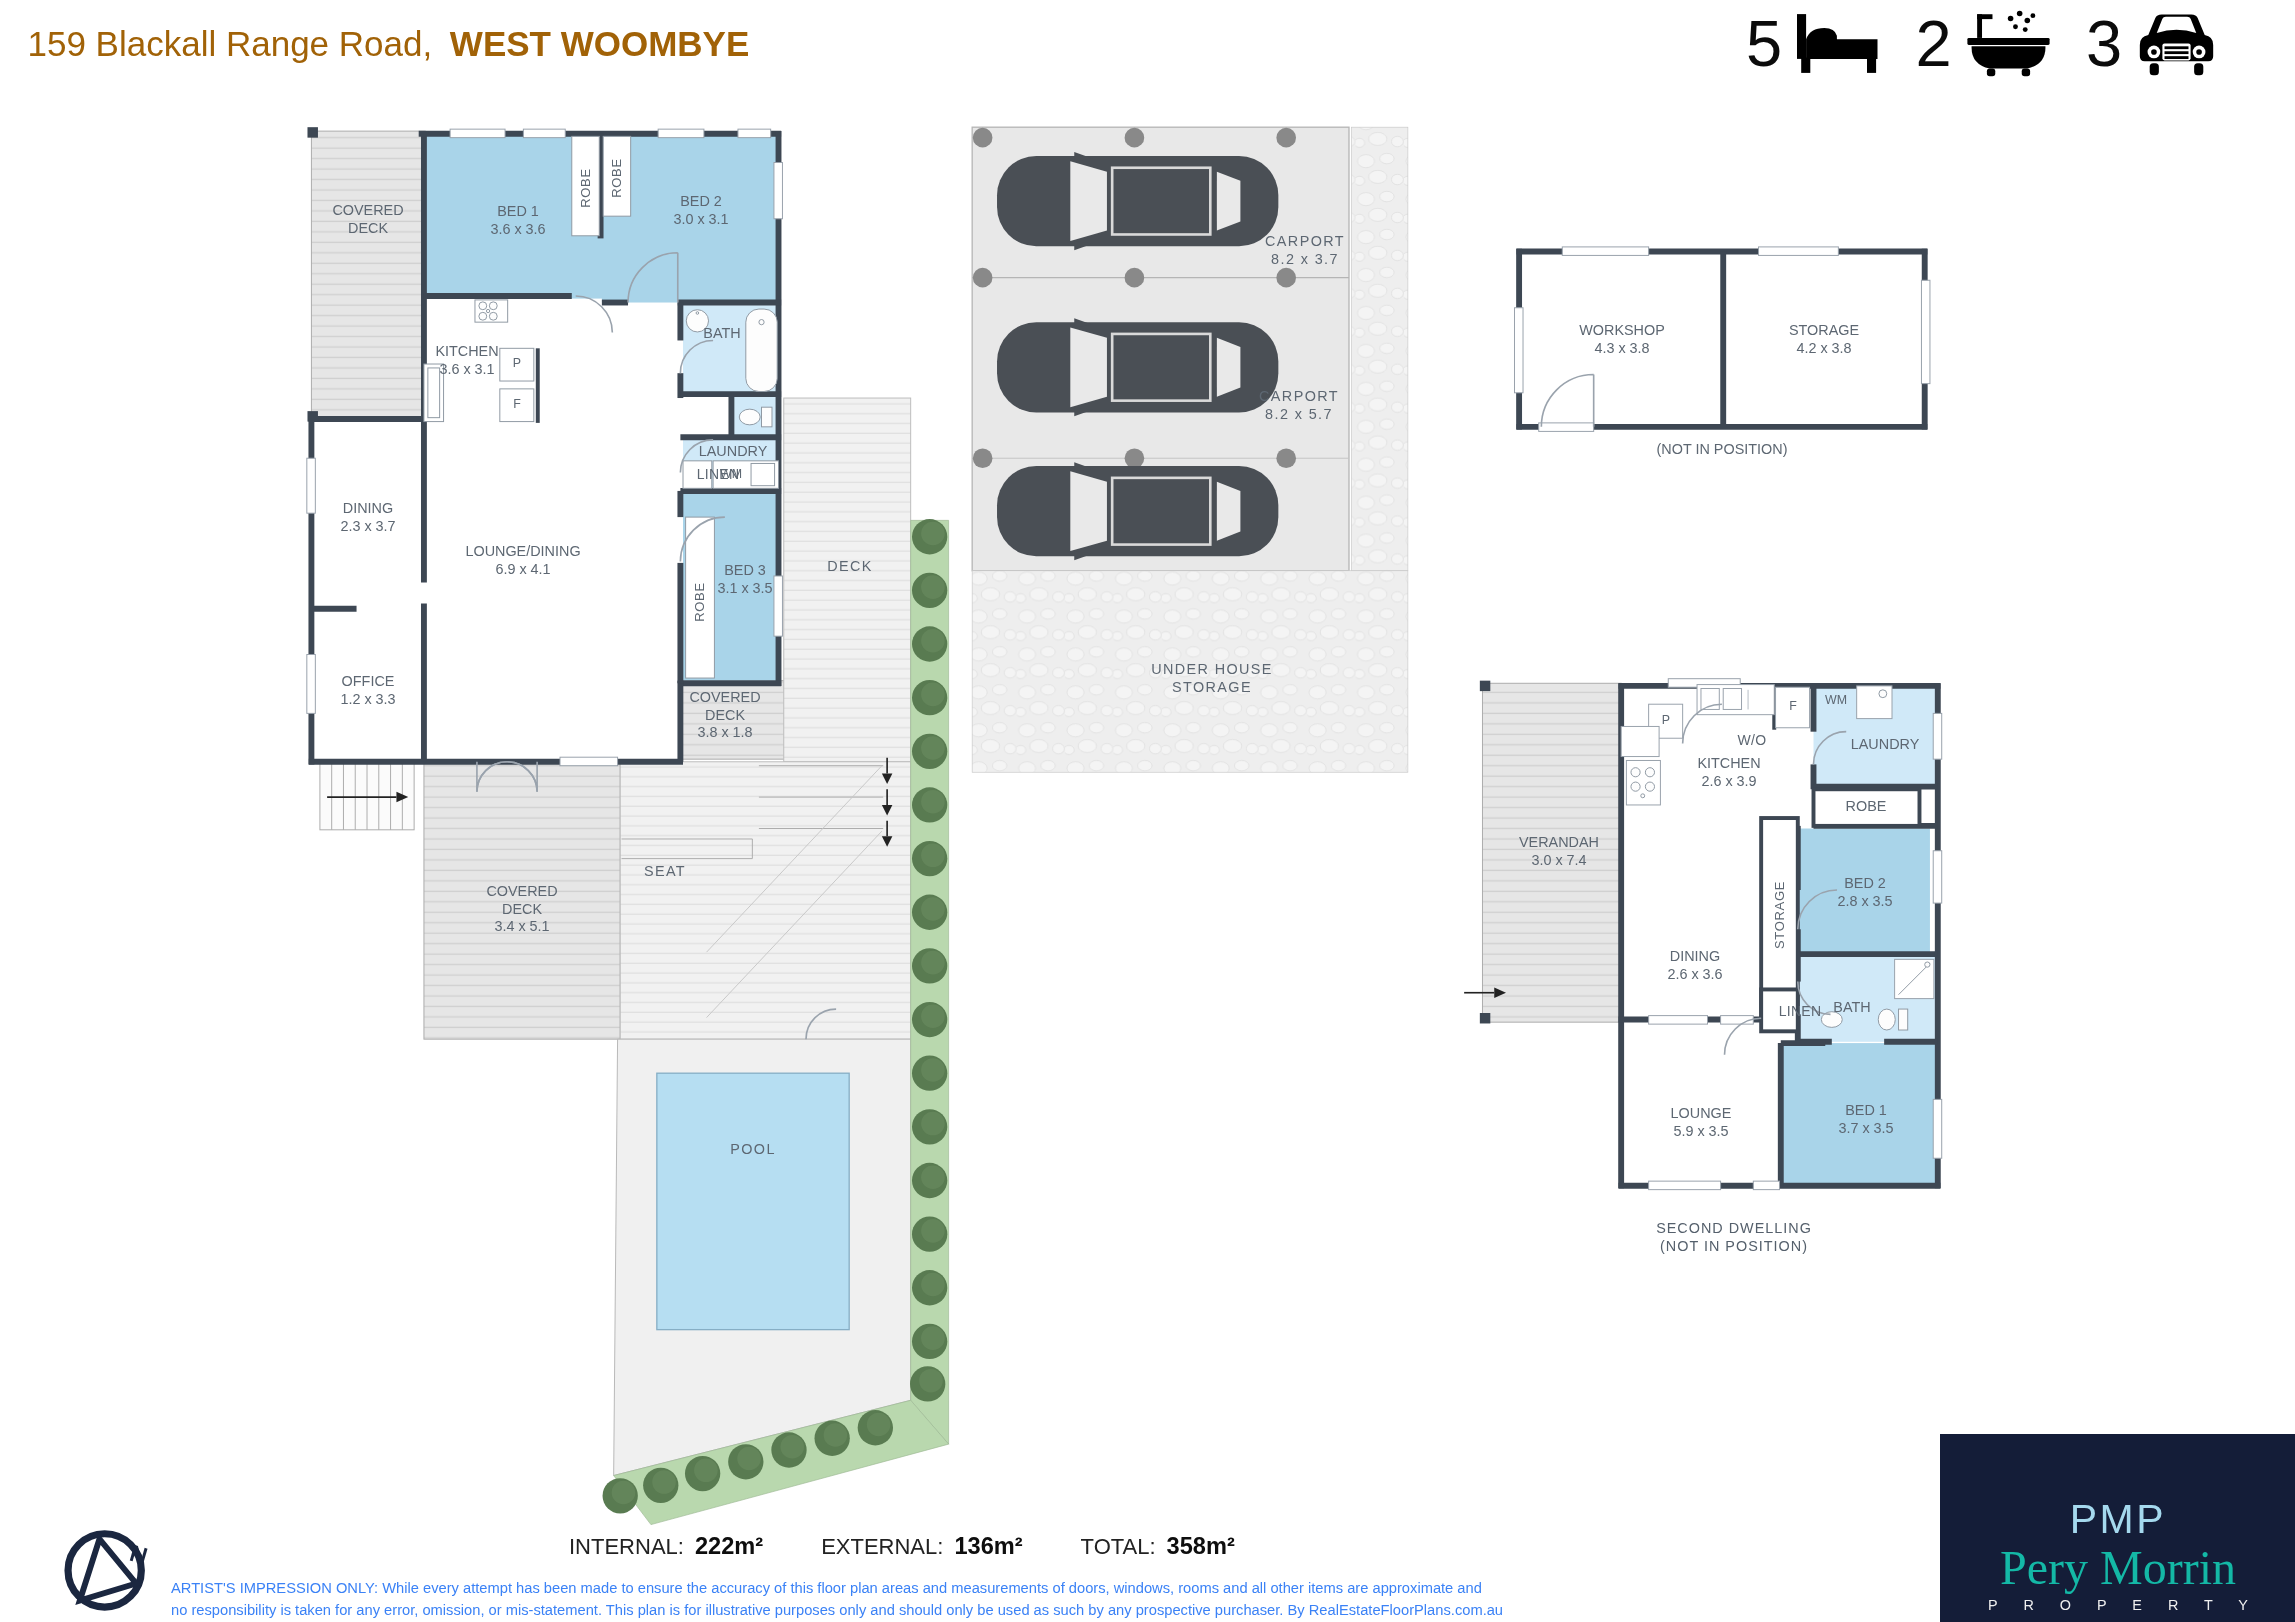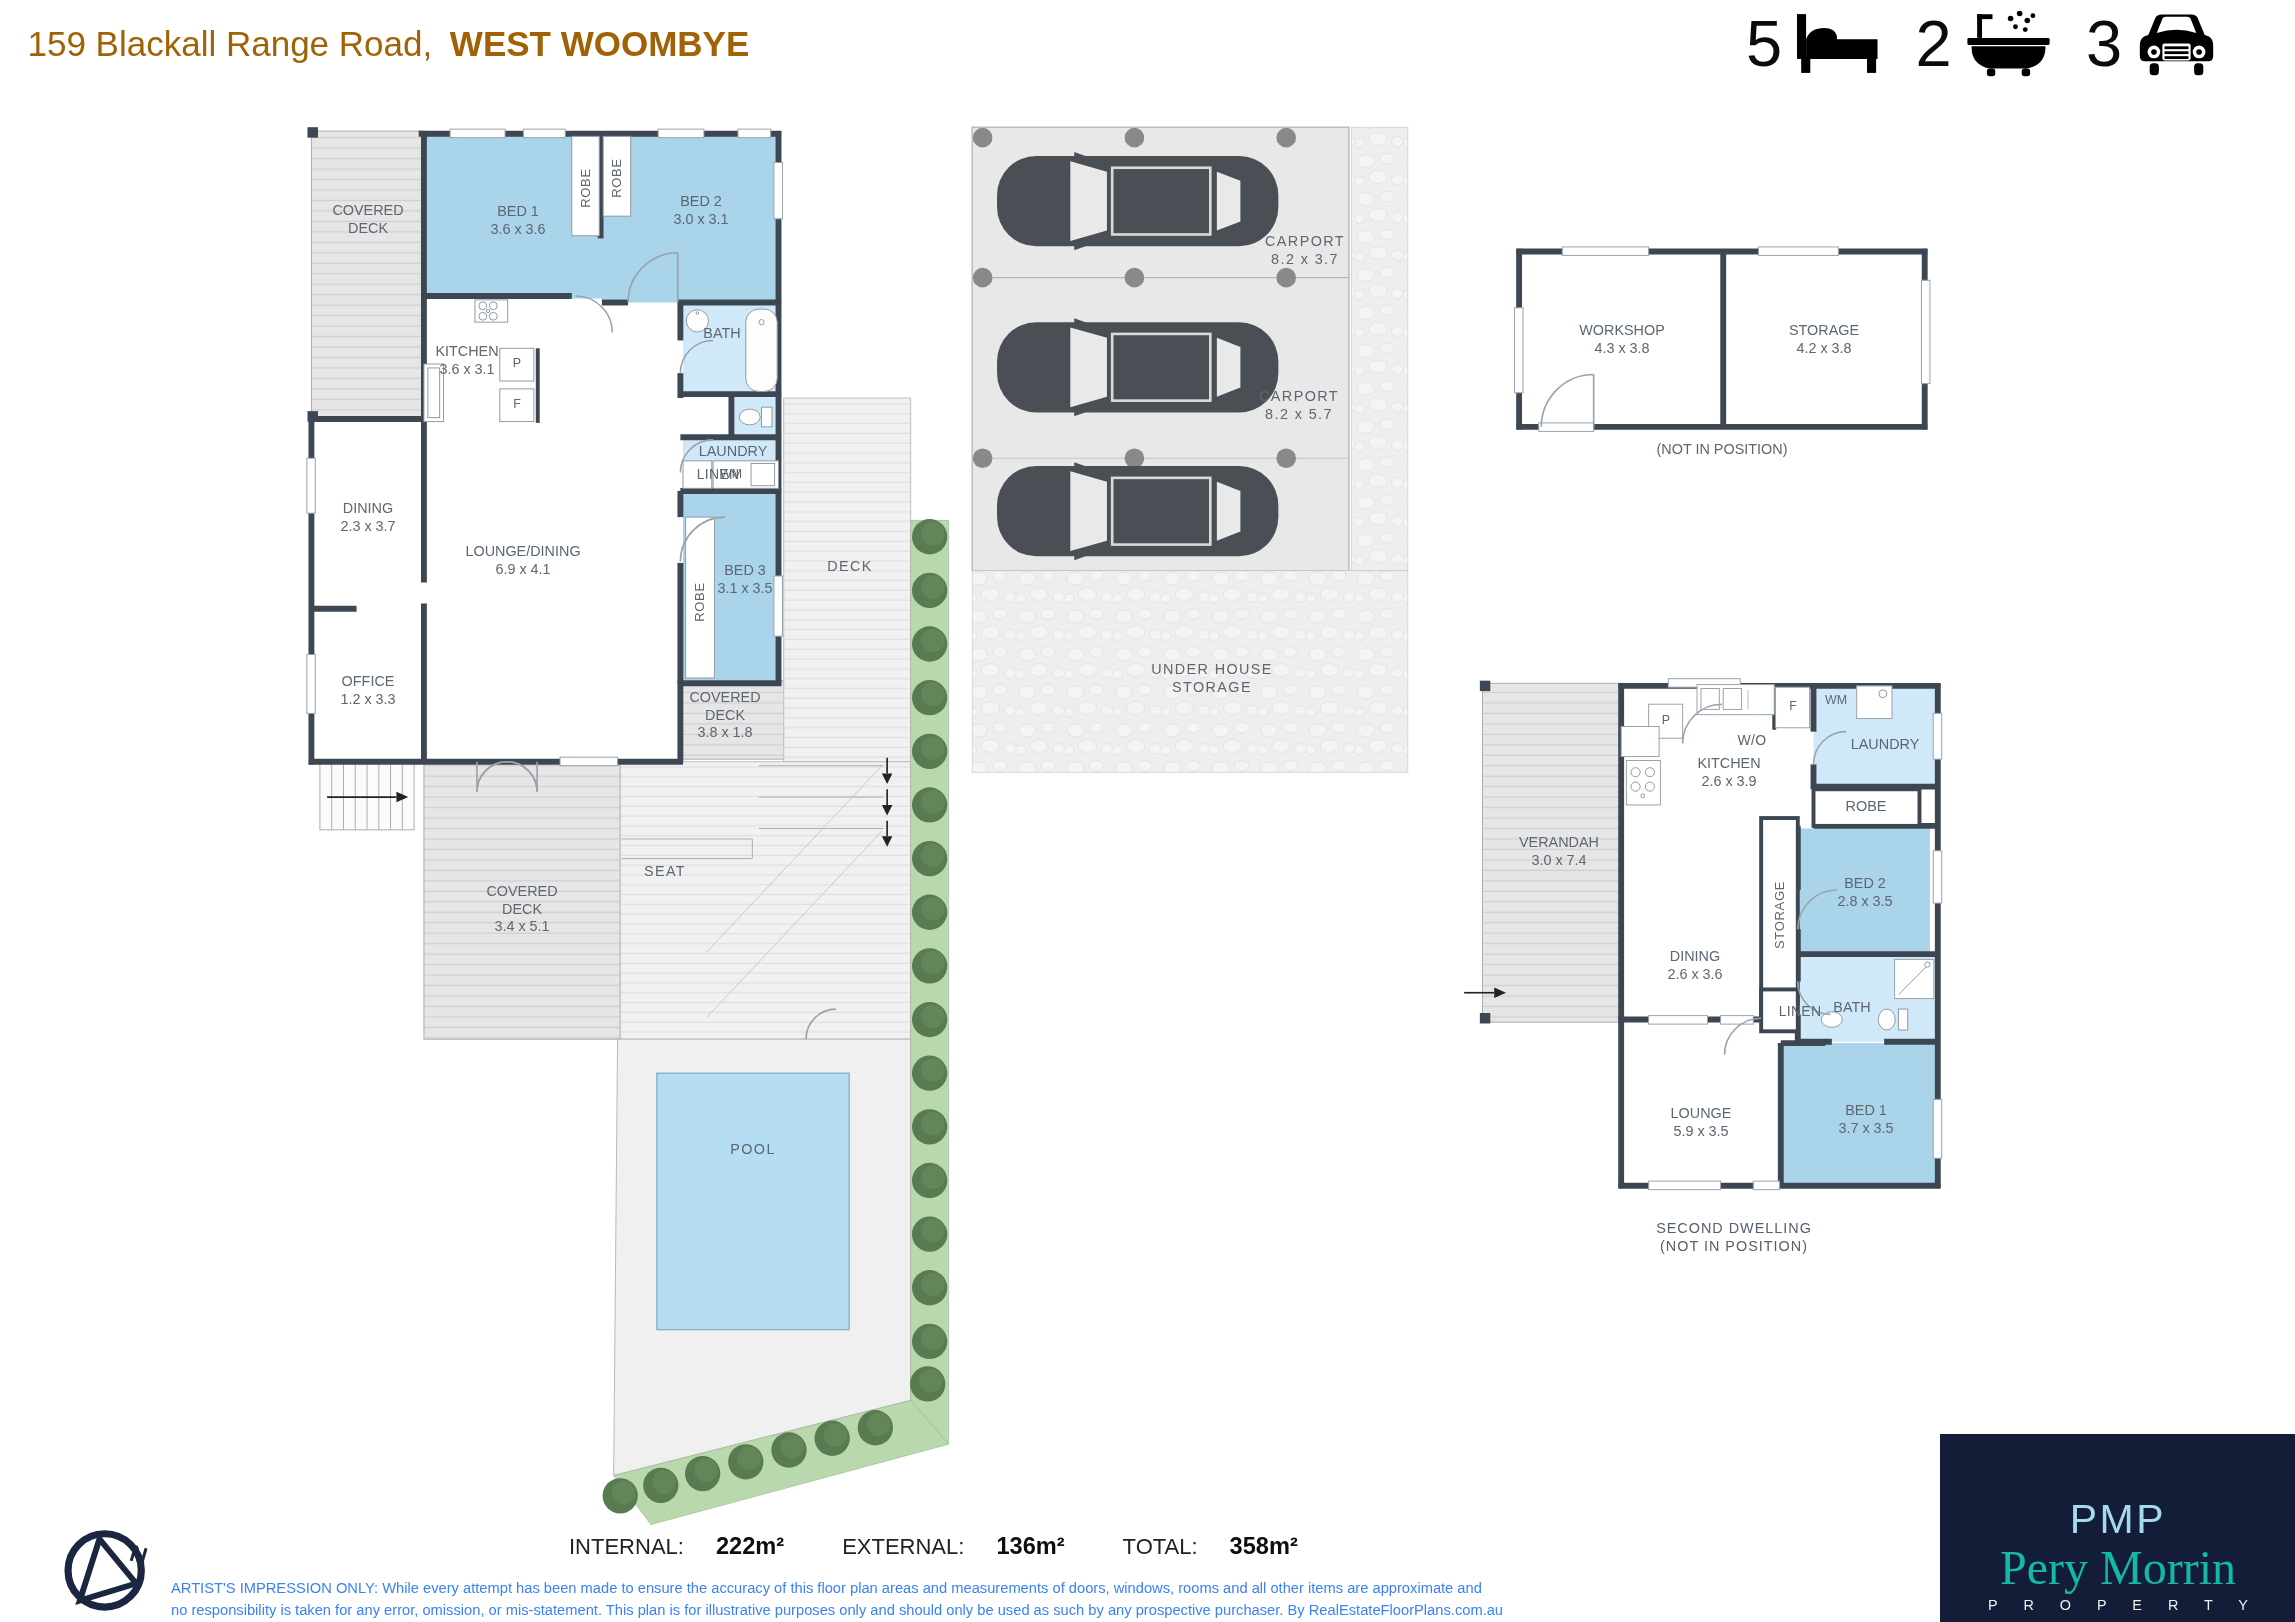--- a/index.html
+++ b/index.html
@@ -13,21 +13,21 @@
   .lbl.tiny{font-size:14px;letter-spacing:0.3px;padding-left:40px;}
   .lbl.vert{transform:translate(-50%,-50%) rotate(-90deg);font-size:13px;letter-spacing:0.7px;}
   .lbl.cap{color:#55606c;letter-spacing:1px;}
   #title{position:absolute;left:27.5px;top:23.6px;font-size:35px;color:#a16207;}
   #title .bold{font-weight:bold;}
   #stats{position:absolute;left:1746px;top:9.2px;display:flex;align-items:center;gap:35px;height:68px;}
   .stat{display:flex;align-items:center;gap:14.4px;}
   .stat .num{font-size:65px;color:#0b0b0b;}
   .stat svg{display:block;}
   #areas{position:absolute;left:569px;top:1533px;display:flex;align-items:baseline;font-size:22px;color:#222;}
-  #areas .v{font-weight:bold;font-size:23.6px;color:#0e0e0e;margin-left:32px;}
+  #areas .v{font-weight:bold;font-size:23.6px;color:#0e0e0e;margin-left:11px;}
   #areas .gap{margin-right:58px;}
   #disclaimer{position:absolute;left:171px;top:1578px;font-size:14.7px;line-height:21.6px;color:#3b82f6;}
   #logo{position:absolute;left:1940px;top:1434px;width:356px;height:244px;background:#141d38;
         display:flex;flex-direction:column;align-items:center;justify-content:center;}
   #logo .mono{color:#a5d9ee;font-size:41px;font-weight:200;letter-spacing:2.6px;line-height:41px;}
   #logo .name{color:#14b8a6;font-family:"Liberation Serif","DejaVu Serif",serif;font-size:48px;line-height:55px;}
   #logo .tag{color:#f0f0f0;font-size:14.4px;letter-spacing:11px;margin-top:2.6px;padding-left:11px;}
 </style>
 </head>
 <body>

